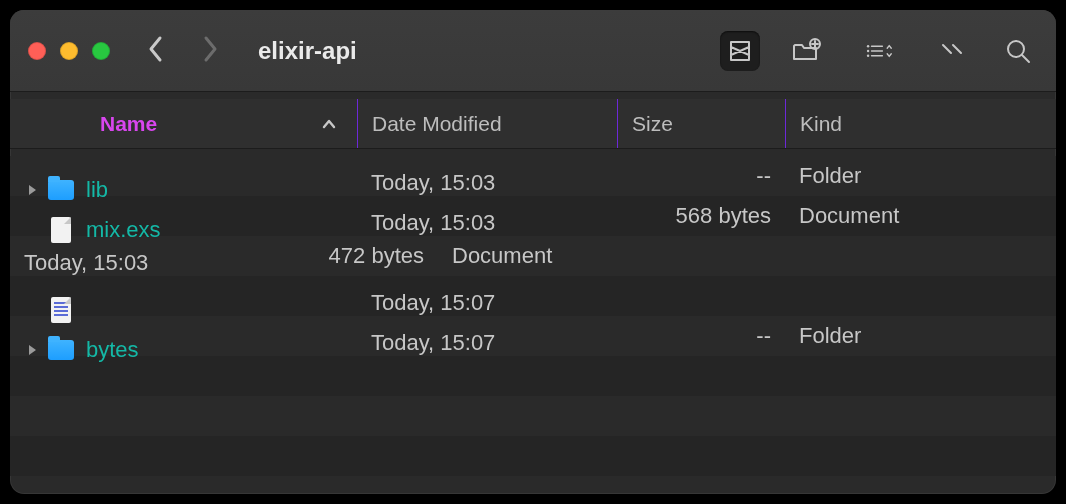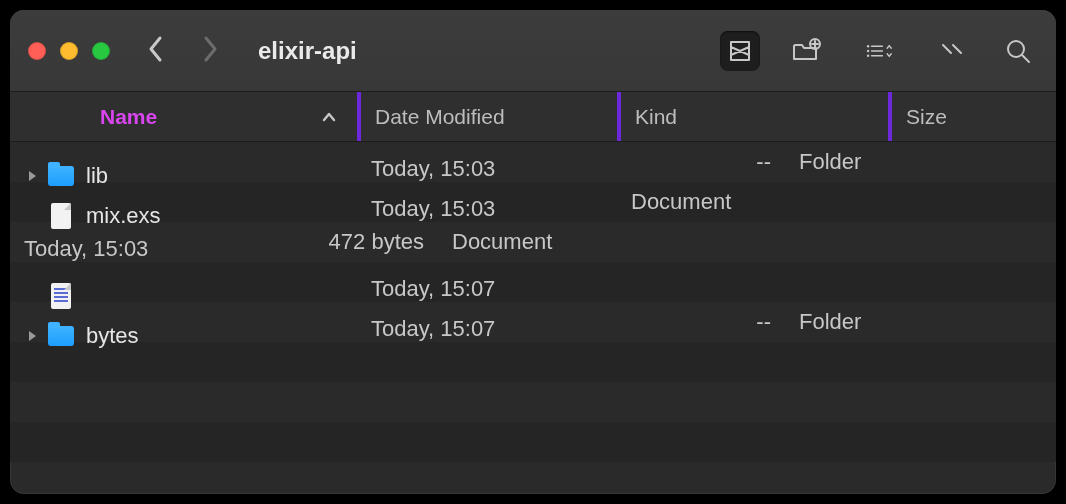--- a/index.html
+++ b/index.html
@@ -10,21 +10,21 @@
     overflow: hidden;
   }
   .window {
     position: absolute;
     left: 10px; top: 10px;
     width: 1046px; height: 484px;
     background: #2a2a2a;
     border-radius: 14px;
     box-shadow: 0 20px 60px rgba(0,0,0,.6), inset 0 0 0 1px rgba(255,255,255,.06);
     overflow: hidden;
-    display: flex; flex-direction: column;
+    display: flex; flex-direction: column; gap: 7px;
   }
 
   
   .toolbar {
     height: 82px;
     display: flex; align-items: center;
     padding: 0 18px;
     background: linear-gradient(#3c3c3c,#383838);
     border-bottom: 1px solid #1c1c1c;
   }
@@ -57,42 +57,42 @@
   
   .headers {
     height: 50px;
     display:flex; align-items:center;
     background:#2f2f2f;
     border-bottom:1px solid #1c1c1c;
     color:#bdbdbd;
     font-size:21px;
   }
   .hcol { height:100%; display:flex; align-items:center; padding:0 14px; }
-  .hcol + .hcol { border-left:4px solid #6d28d9; }
+  .hcol + .hcol { border-left:1px solid #6d28d9; }
   .hcol.name { width:347px; padding-left:90px; font-weight:600; color:#d946ef; justify-content:space-between;}
   .hcol.date { width:260px; }
   .hcol.size { width:168px; }
   .hcol.kind { flex:1; }
 
   .sort-caret { margin-right:6px; }
   .sort-caret svg { width:16px; height:14px; }
 
   
   .rows { flex:1; overflow:hidden; }
   .row {
     height:40px; display:flex; align-items:center;
     background:#2a2a2a; color:#c7c7c7;
     font-size:22px;
   }
   .row.alt { background:#252525; }
   .row.pad { background:#2a2a2a; }
   .row.pad.alt { background:#252525; }
 
   .cell { padding:0 14px; height:100%; display:flex; align-items:center; }
-  .cell.name { width:347px; padding-left:12px; color:#e5e5e5;margin-top:27px; }
+  .cell.name { width:347px; padding-left:12px; color:#14b8a6;margin-top:27px; }
   .cell.date { width:260px;align-items:flex-end; }
   .cell.size { width:168px; justify-content:flex-end; }
   .cell.kind { flex:1; }
 
   .disclosure { width:20px; display:flex; justify-content:center; margin-right:6px;}
   .disclosure svg { width:12px; height:14px; }
   .file-icon { width:26px; height:26px; margin-right:12px; display:flex; align-items:center; justify-content:center;}
 
   .folder-glyph {
     width:26px; height:20px; border-radius:3px;
@@ -189,25 +189,25 @@
       <span>Name</span>
       <span class="sort-caret">
         <svg viewBox="0 0 16 14">
             <path d="M3 10 L8 4 L13 10" stroke="#c7c7c7" stroke-width="2.4" fill="none" stroke-linecap="round" stroke-linejoin="round"></path>
           </svg>
       </span>
     </div>
     <div class="hcol date">
       <span>Date Modified</span>
     </div>
+    <div class="hcol size">
+      <span>Size</span>
+    </div>
     <div class="hcol kind">
       <span>Kind</span>
-    </div>
-    <div class="hcol size">
-      <span>Size</span>
     </div>
   </div>
 
   <div class="rows" id="rows">
       <div class="row">
         <div class="cell name">
           <span class="disclosure">
             <svg viewBox="0 0 12 14">
               <path d="M3 2 L10 7 L3 12 Z" fill="#9a9a9a"></path>
             </svg>
@@ -231,20 +231,23 @@
         <div class="cell name">
           <span class="disclosure"></span>
           <span class="file-icon">
             <span class="doc-glyph"></span>
           </span>
           <span>mix.exs</span>
         </div>
         <div class="cell date">
           <span>Today, 15:03</span>
         </div>
+        <div class="cell size">
+          <span>568 bytes</span>
+        </div>
         <div class="cell kind">
           <span>Document</span>
         </div>
       </div>
       <div class="row">
         <div class="cell date">
           <span>Today, 15:03</span>
         </div>
         <div class="cell size">
           <span>472 bytes</span>

